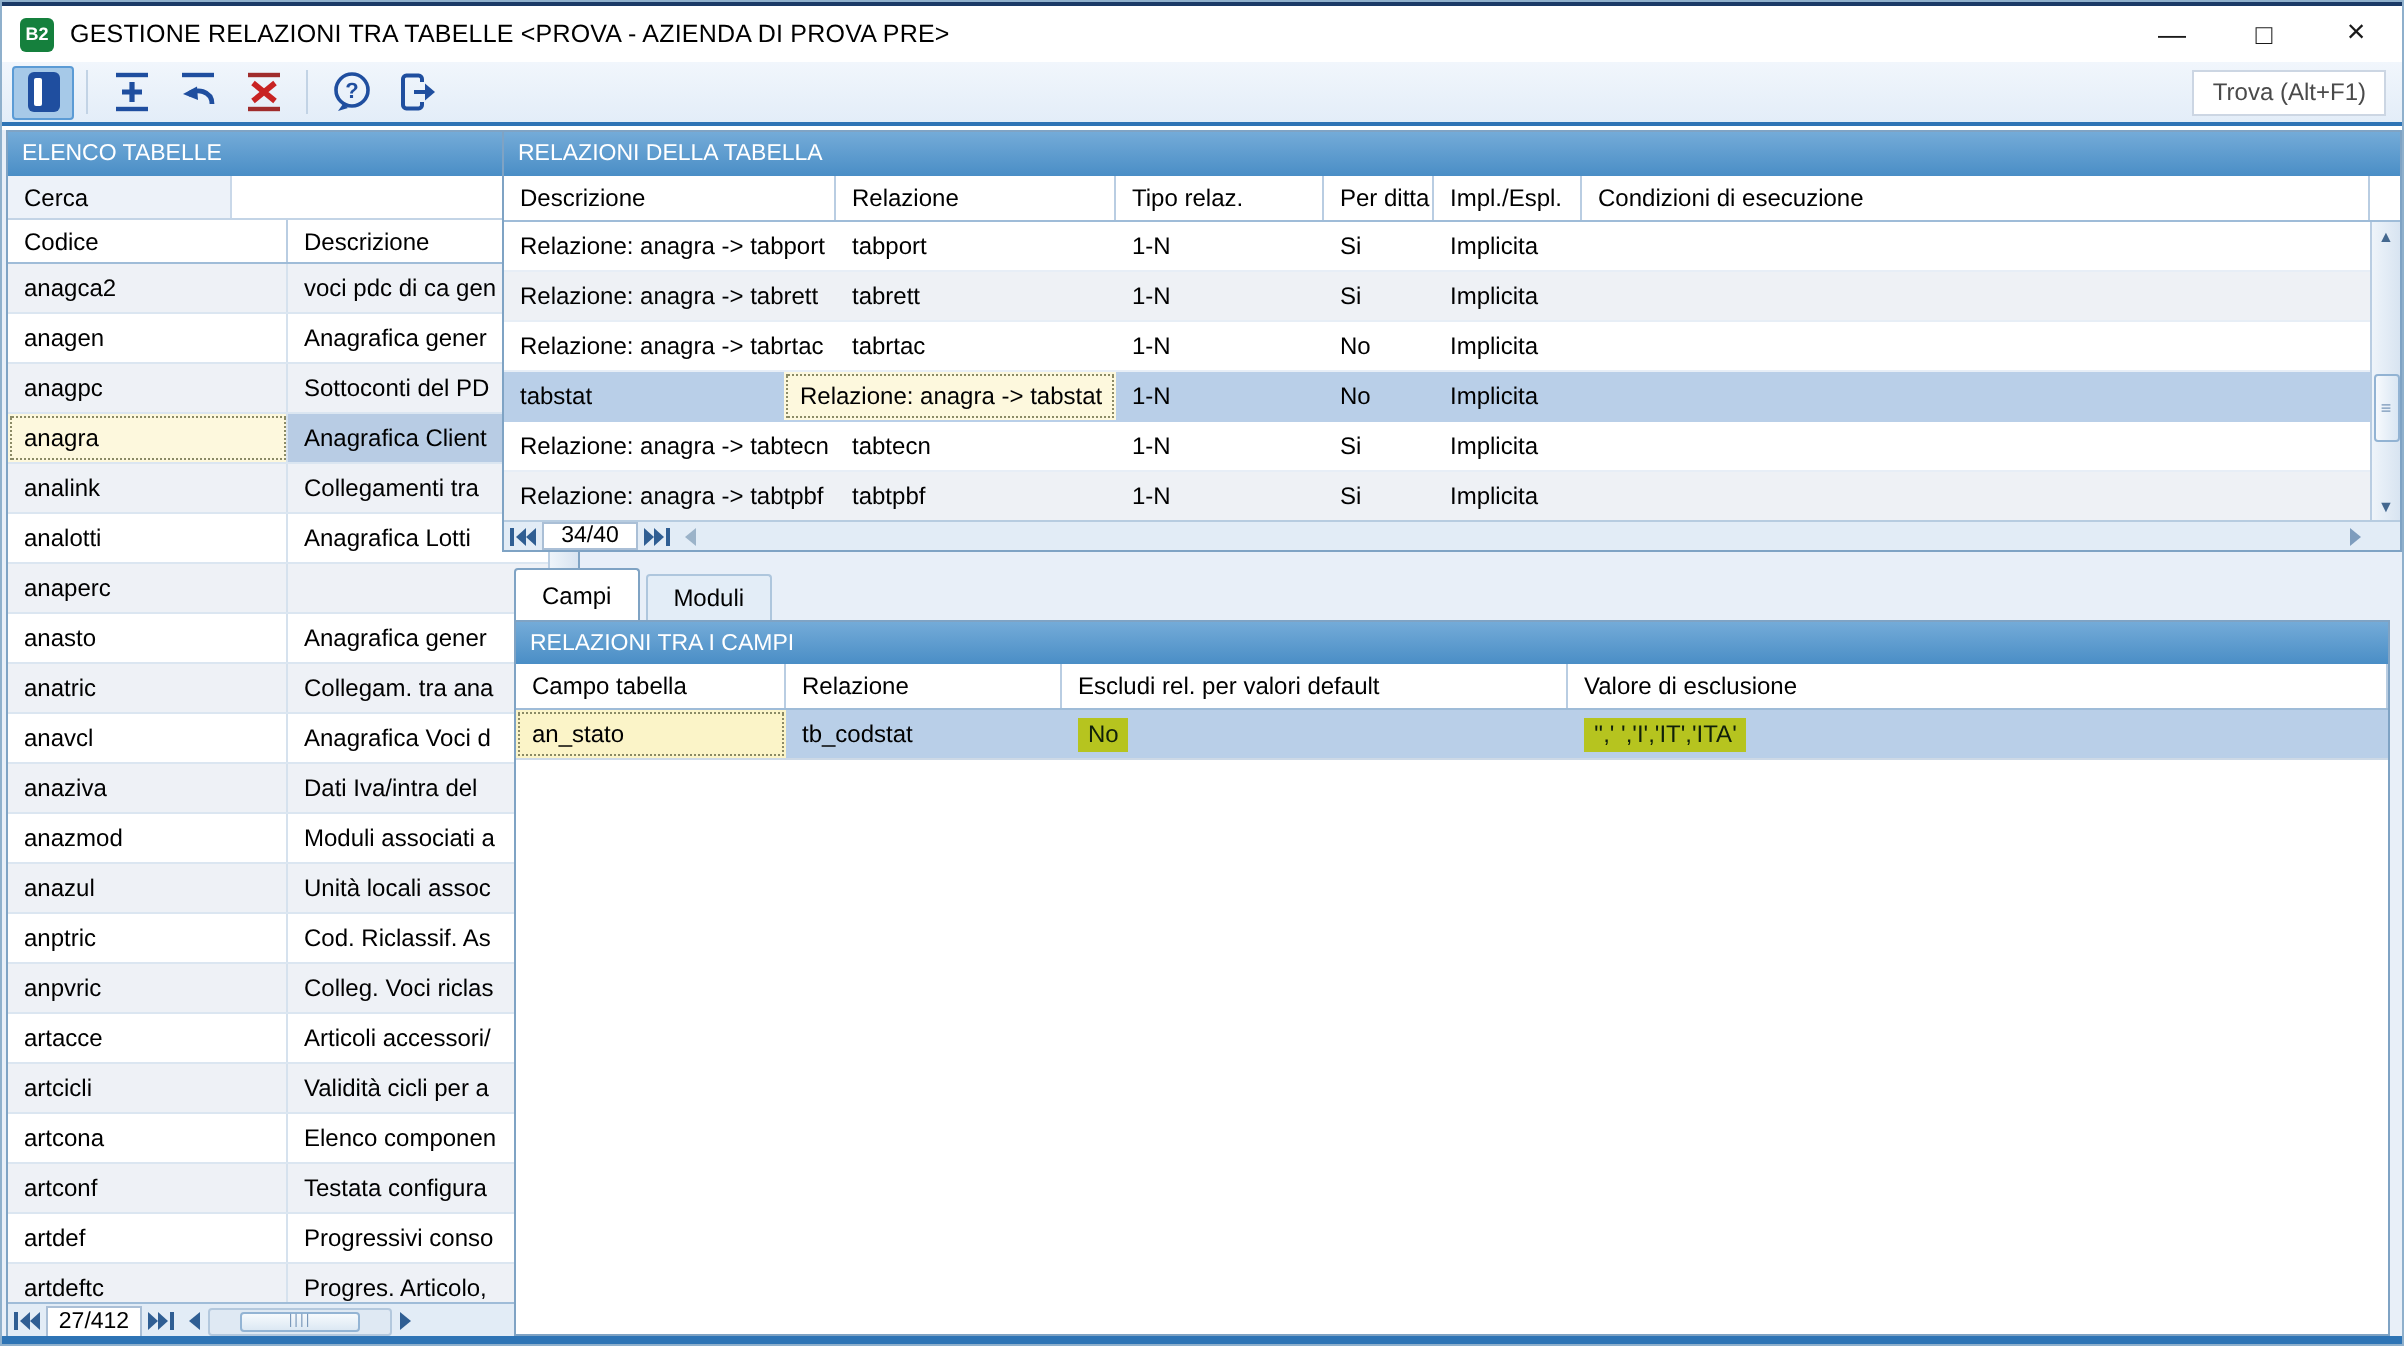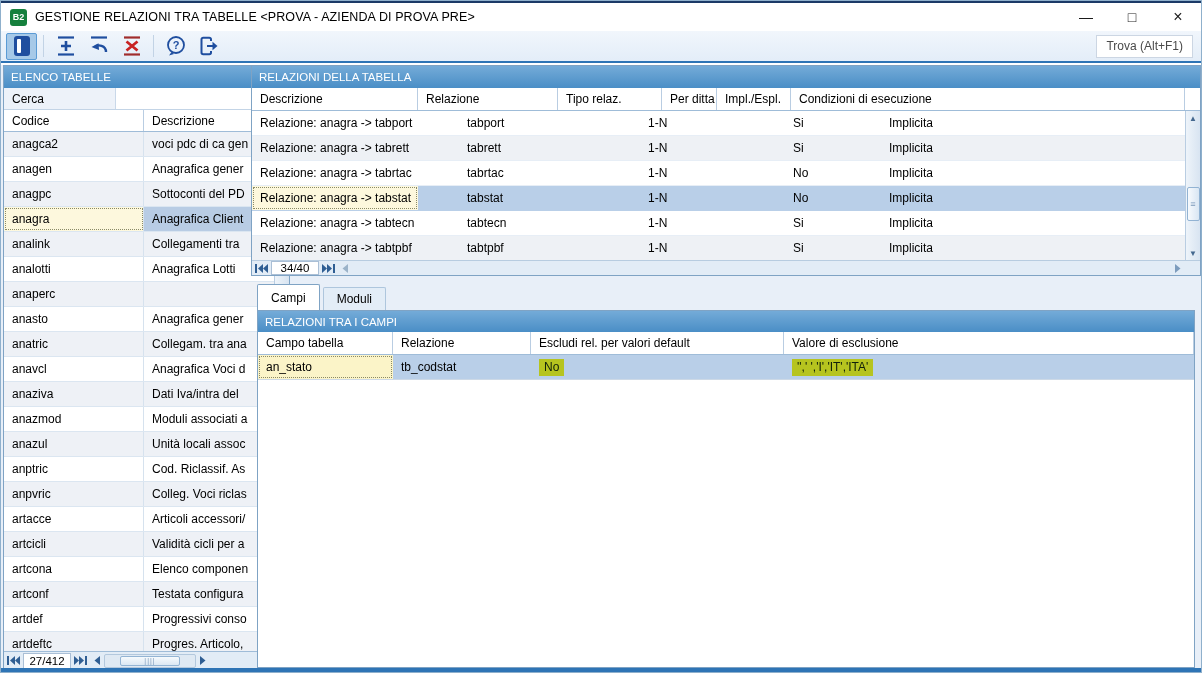--- a/index.html
+++ b/index.html
@@ -81,21 +81,21 @@
   
   .rel-grid{position:absolute;left:250px;top:0;width:950px;height:211px;background:#fff;
     border:1px solid #7fa3c4;display:flex;flex-direction:column;}
   .g-colheader{height:23px;flex:none;display:flex;border-bottom:1px solid #9fbcd8;background:#fff;}
   .g-colheader .hc{display:flex;align-items:center;padding-left:8px;border-right:1px solid #b9cde2;
     overflow:hidden;white-space:nowrap;}
   .c-desc{width:166px;flex:none;} .c-rel{width:140px;flex:none;} .c-tipo{width:104px;flex:none;}
   .c-ditta{width:55px;flex:none;} .c-impl{width:74px;flex:none;} .c-cond{flex:1;text-align:right;}
   .hc.corner{width:15px;flex:none;border-right:none;}
   .g-rows{flex:1;position:relative;overflow:hidden;}
-  .grow{height:25px;display:flex;background:#fff;border-bottom:1px solid #e7eef6;width:calc(100% - 15px);gap:41px;}
+  .grow{height:25px;display:flex;background:#fff;border-bottom:1px solid #e7eef6;width:calc(100% - 15px);}
   .grow.shade{background:#eef1f5;}
   .grow.sel{background:#b9cfe8;border-bottom-color:#b9cfe8;}
   .gcell{display:flex;align-items:center;padding-left:8px;overflow:hidden;white-space:nowrap;}
   .grow.sel .gcell.c-desc{background:#fdf8dd;outline:1px dotted #8a8a66;outline-offset:-2px;}
   .g-pager{height:15px;flex:none;border-top:1px solid #b7cce0;background:#e2ecf6;
     display:flex;align-items:center;gap:3px;padding:0 3px;}
   .g-pager .pgval{height:14px;}
 
   
   .tabs{position:absolute;left:256px;top:219px;height:26px;display:flex;align-items:flex-end;}
@@ -359,22 +359,22 @@
             </div>
             <div class="grow">
               <div class="gcell c-desc">Relazione: anagra -&gt; tabrtac</div>
               <div class="gcell c-rel">tabrtac</div>
               <div class="gcell c-tipo">1-N</div>
               <div class="gcell c-ditta">No</div>
               <div class="gcell c-impl">Implicita</div>
               <div class="gcell c-cond"></div>
             </div>
             <div class="grow shade sel">
+              <div class="gcell c-rel">tabstat</div>
               <div class="gcell c-desc">Relazione: anagra -&gt; tabstat</div>
-              <div class="gcell c-rel">tabstat</div>
               <div class="gcell c-tipo">1-N</div>
               <div class="gcell c-ditta">No</div>
               <div class="gcell c-impl">Implicita</div>
               <div class="gcell c-cond"></div>
             </div>
             <div class="grow">
               <div class="gcell c-desc">Relazione: anagra -&gt; tabtecn</div>
               <div class="gcell c-rel">tabtecn</div>
               <div class="gcell c-tipo">1-N</div>
               <div class="gcell c-ditta">Si</div>

